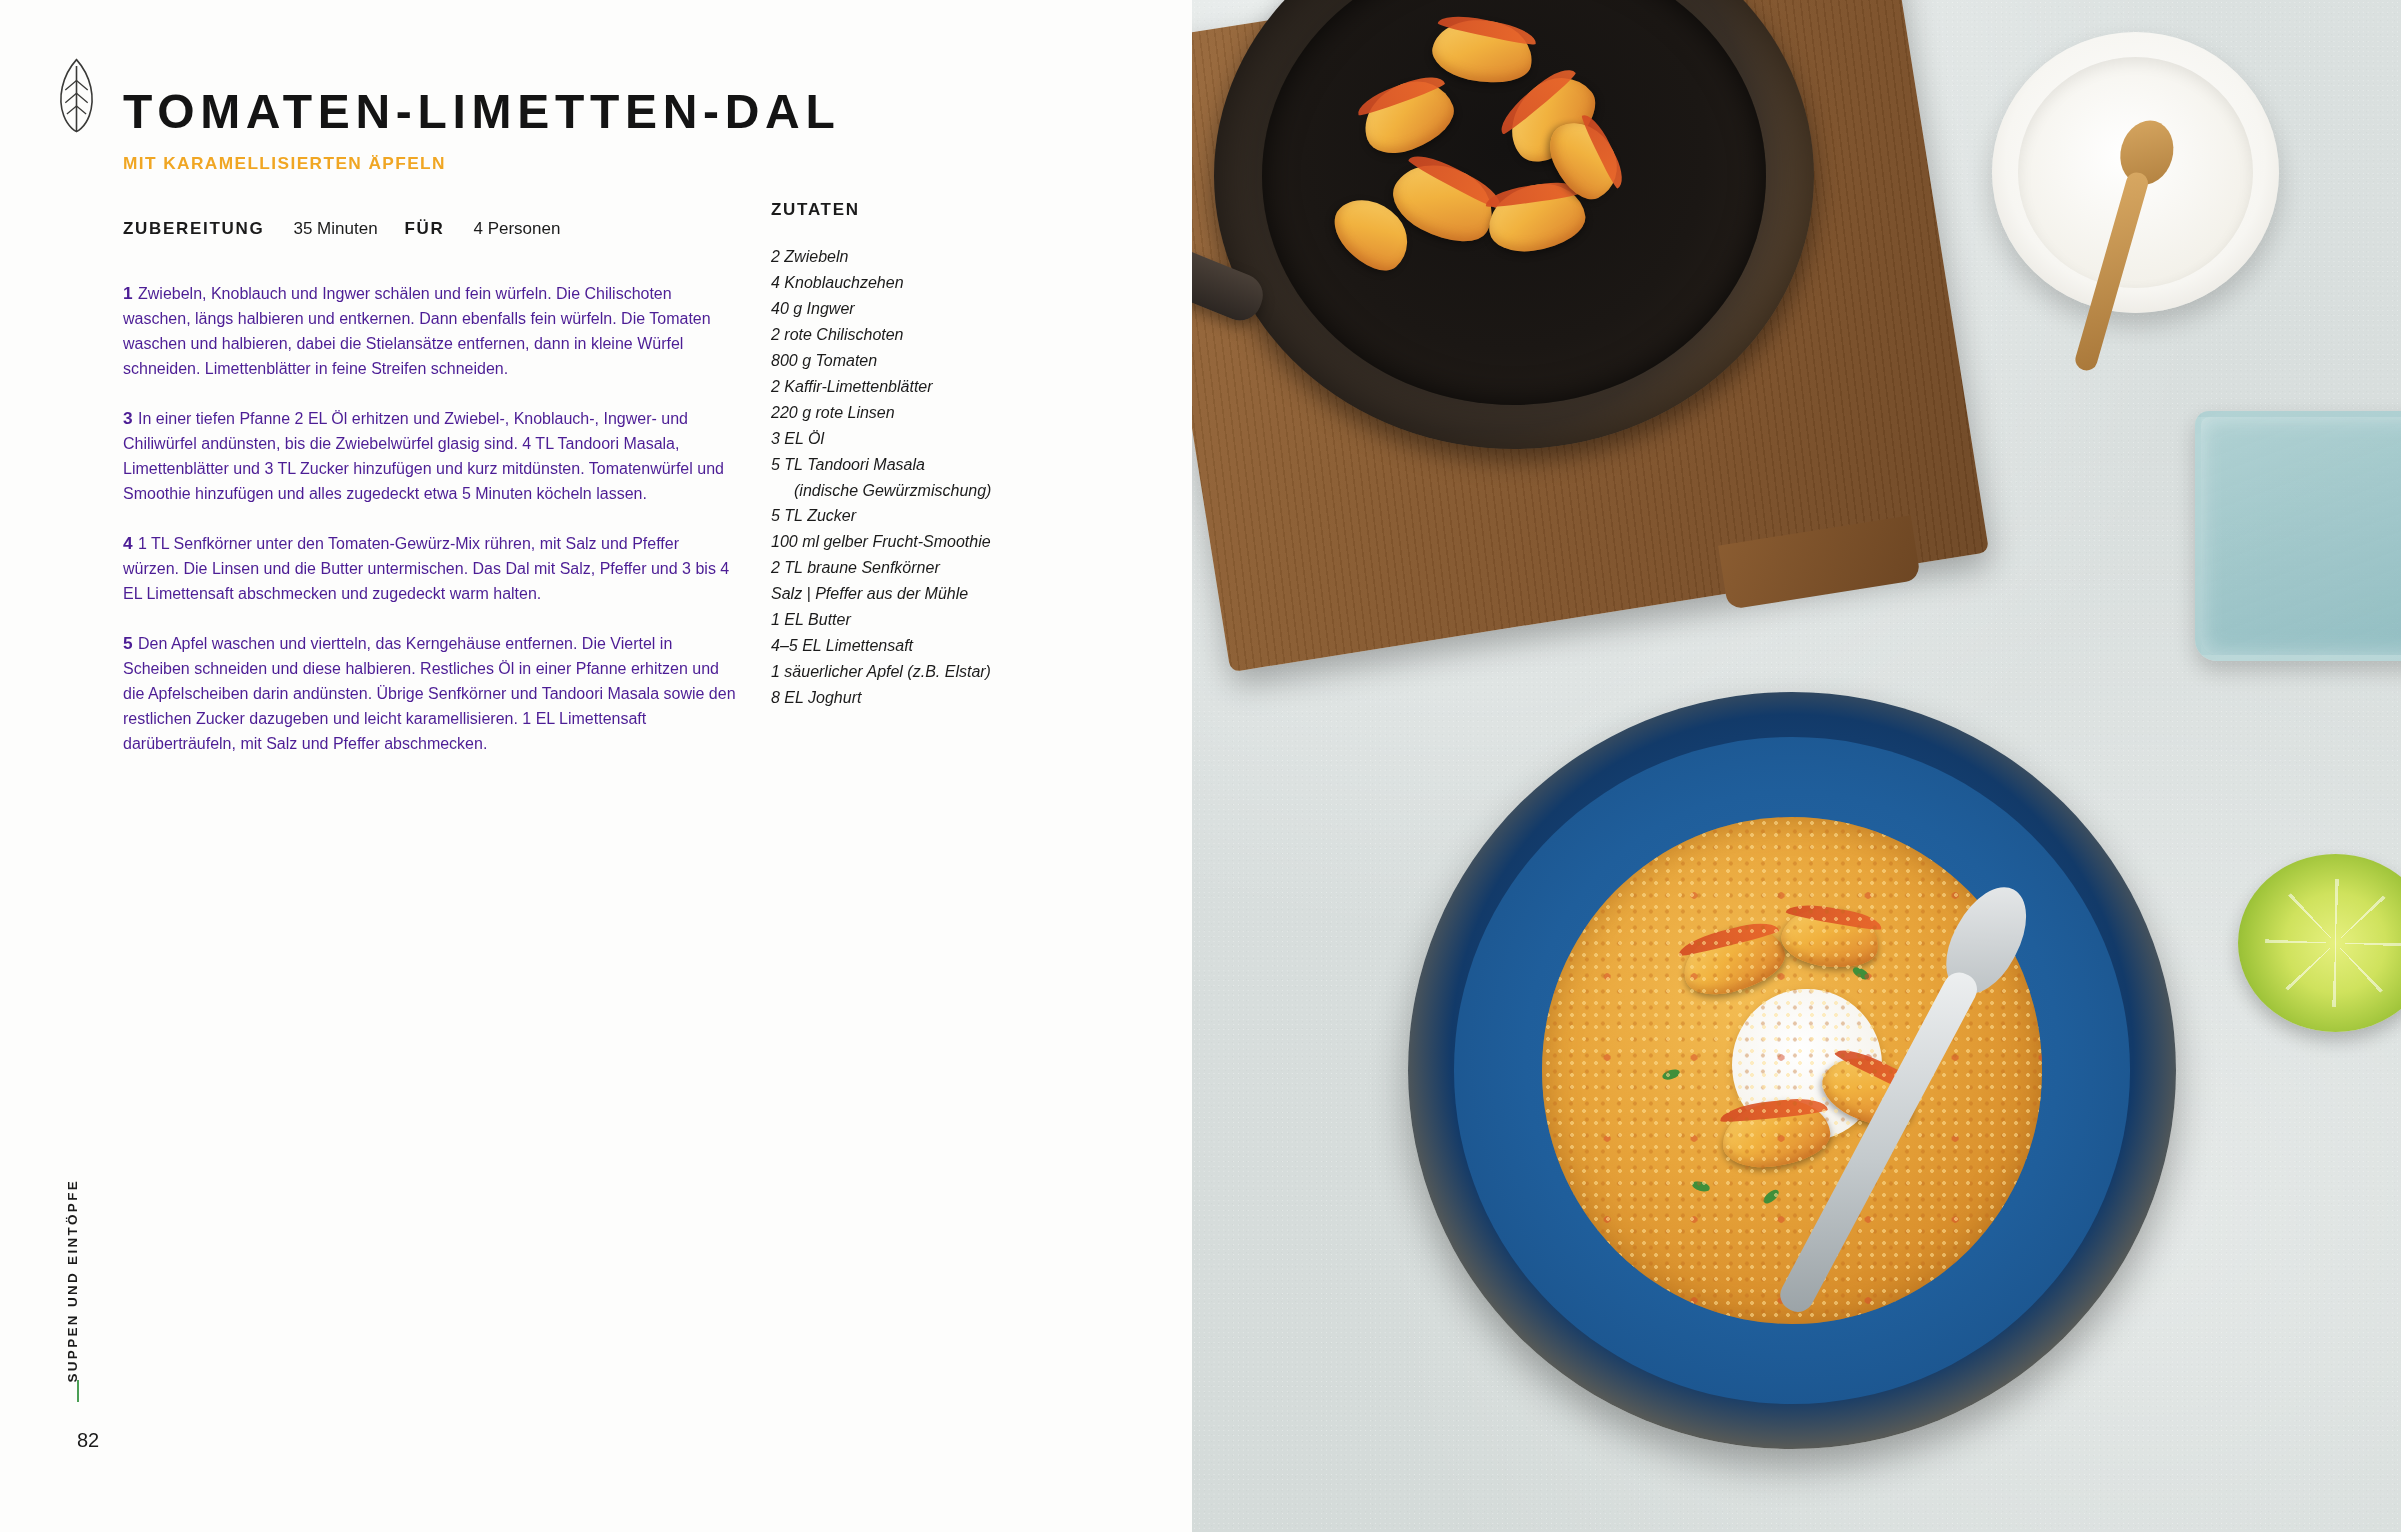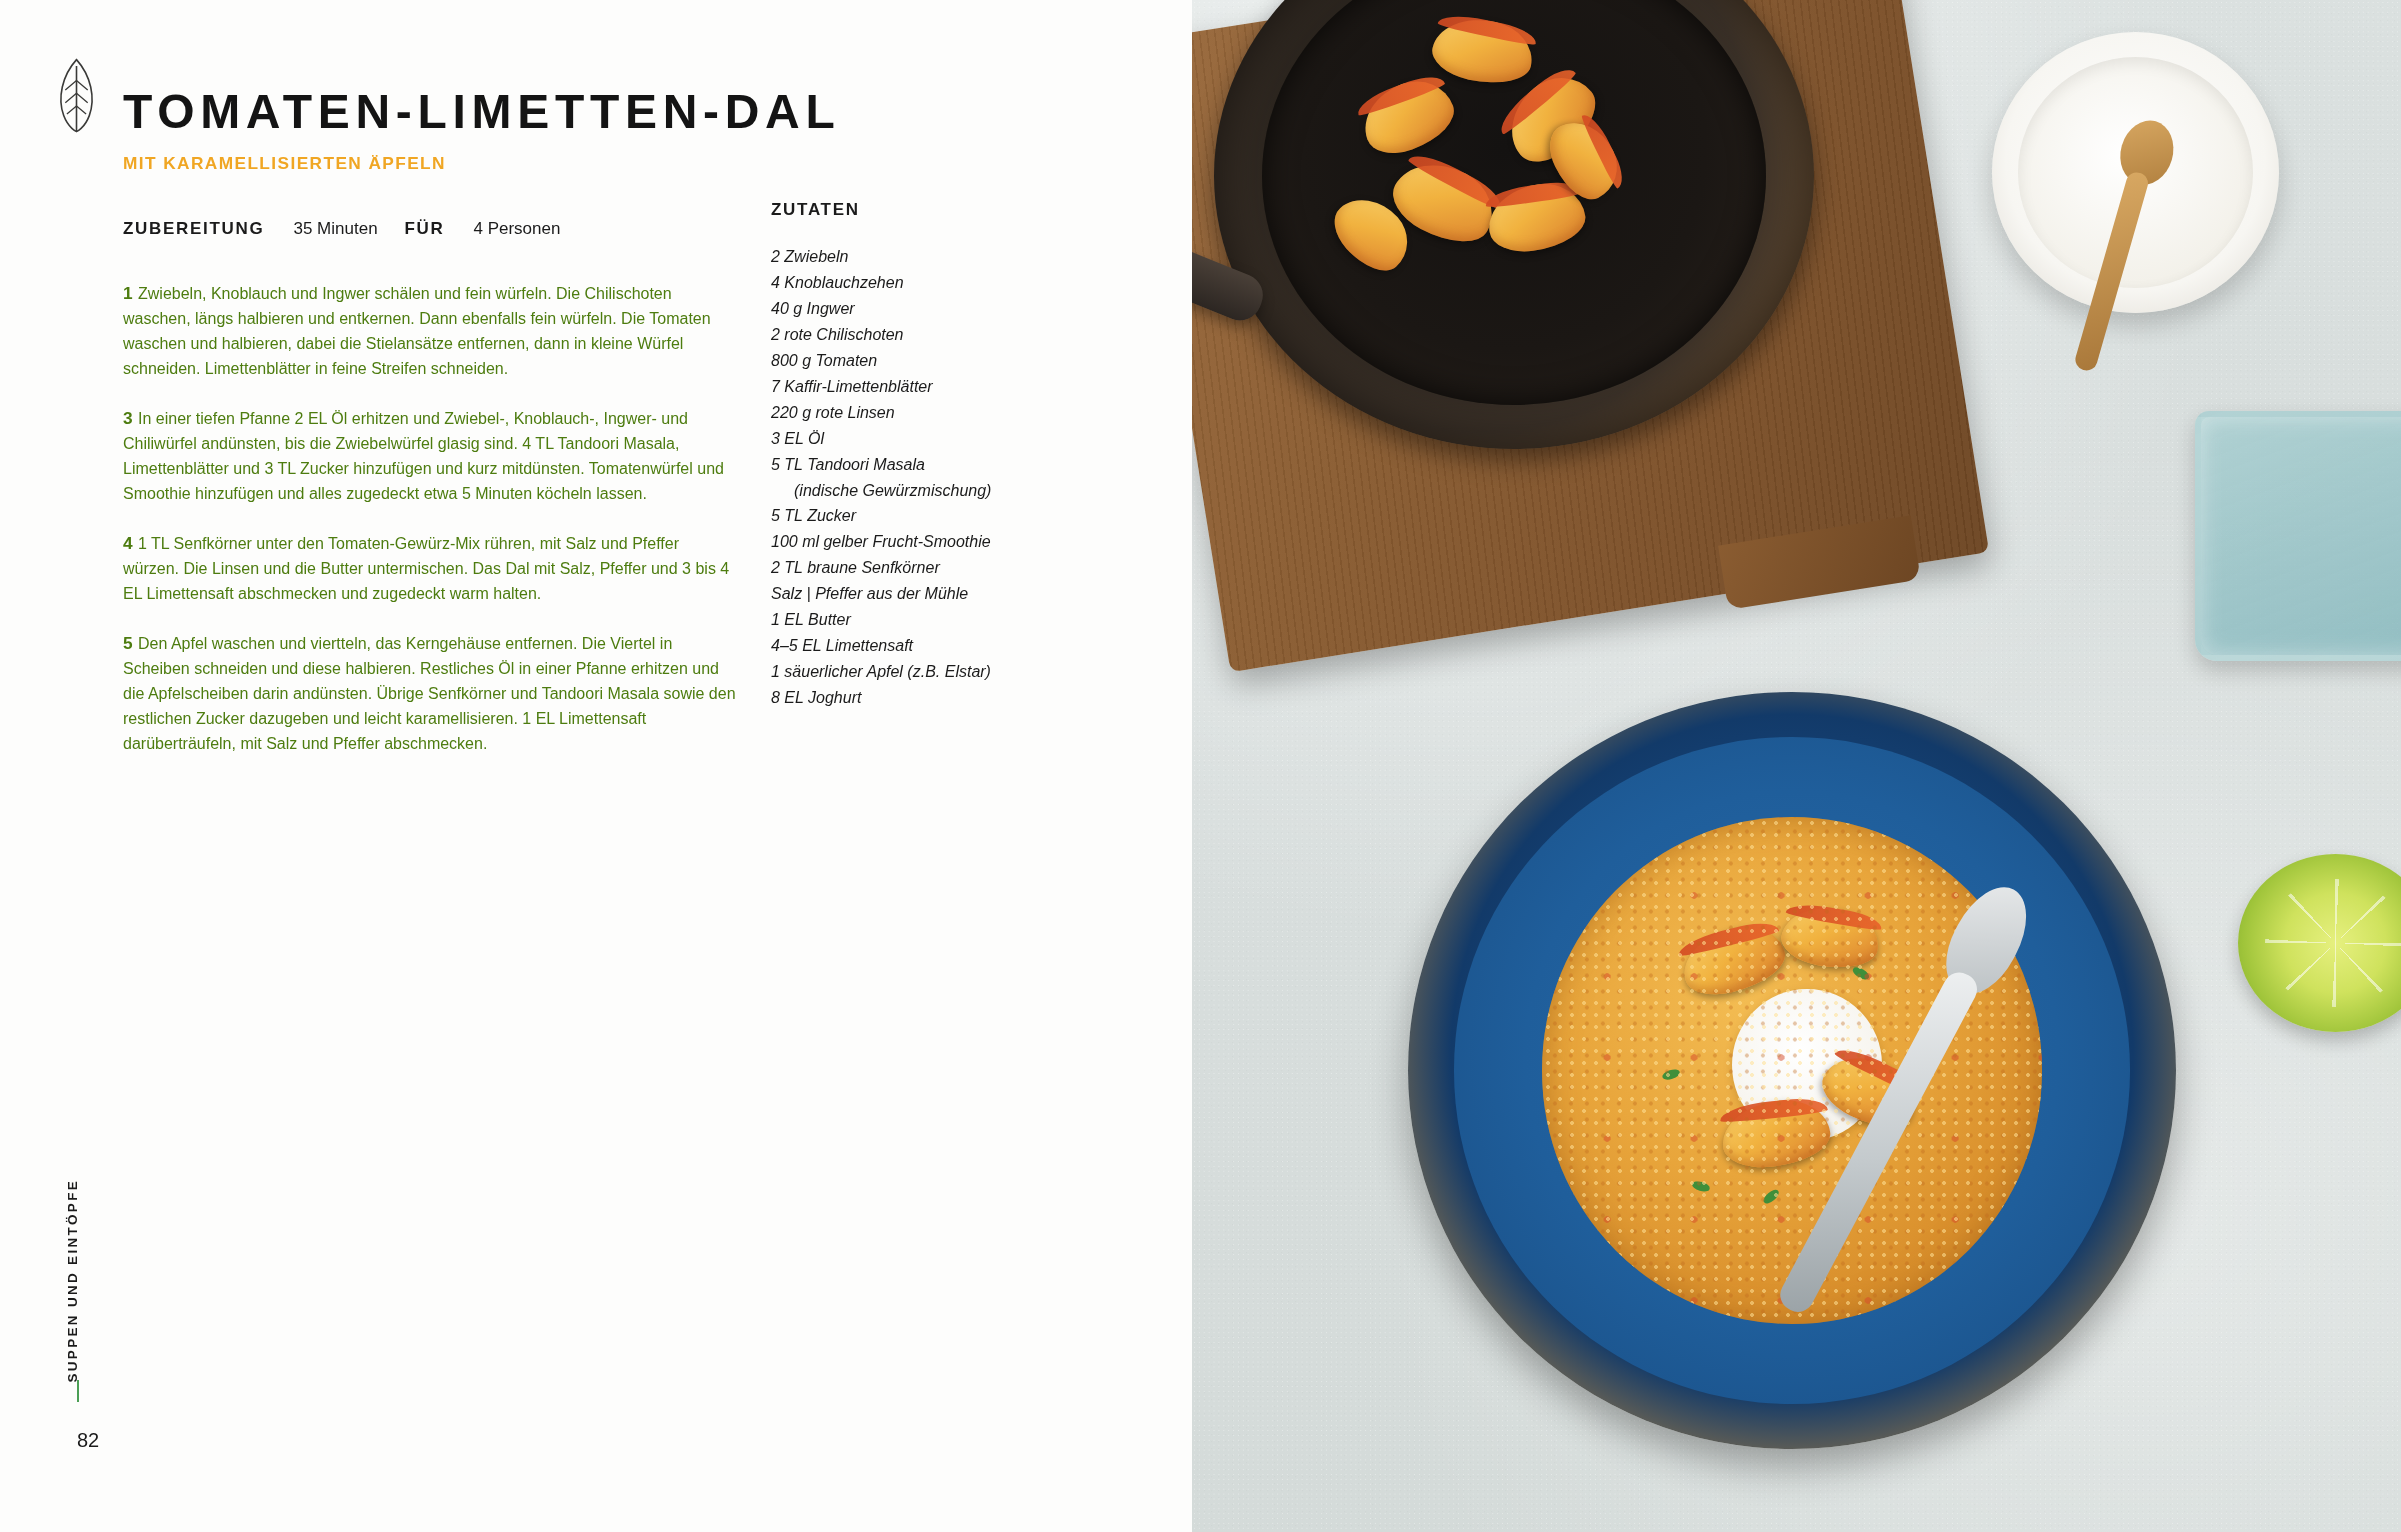--- a/index.html
+++ b/index.html
@@ -148,21 +148,21 @@
     line-height: 1.62;
     color: #1b1b1b;
   }
   .ingr-list li.indent {
     padding-left: 23px;
   }
 
   .step {
     font-size: 16px;
     line-height: 1.56;
-    color: #4d7c0f;
+    color: #4c1d95;
     margin-bottom: 23px;
     text-align: left;
   }
   .step .num {
     font-weight: bold;
     font-size: 17.3px;
     margin-right: 5.4px;
   }
 
   
@@ -496,21 +496,21 @@
         </div>
 
         <div class="col-ingr">
           <div class="ingr-head">ZUTATEN</div>
           <ul class="ingr-list">
             <li>2 Zwiebeln</li>
             <li>4 Knoblauchzehen</li>
             <li>40 g Ingwer</li>
             <li>2 rote Chilischoten</li>
             <li>800 g Tomaten</li>
-            <li>7 Kaffir-Limettenblätter</li>
+            <li>2 Kaffir-Limettenblätter</li>
             <li>220 g rote Linsen</li>
             <li>3 EL Öl</li>
             <li>5 TL Tandoori Masala</li>
             <li class="indent">(indische Gewürzmischung)</li>
             <li>5 TL Zucker</li>
             <li>100 ml gelber Frucht-Smoothie</li>
             <li>2 TL braune Senfkörner</li>
             <li>Salz | Pfeffer aus der Mühle</li>
             <li>1 EL Butter</li>
             <li>4–5 EL Limettensaft</li>

